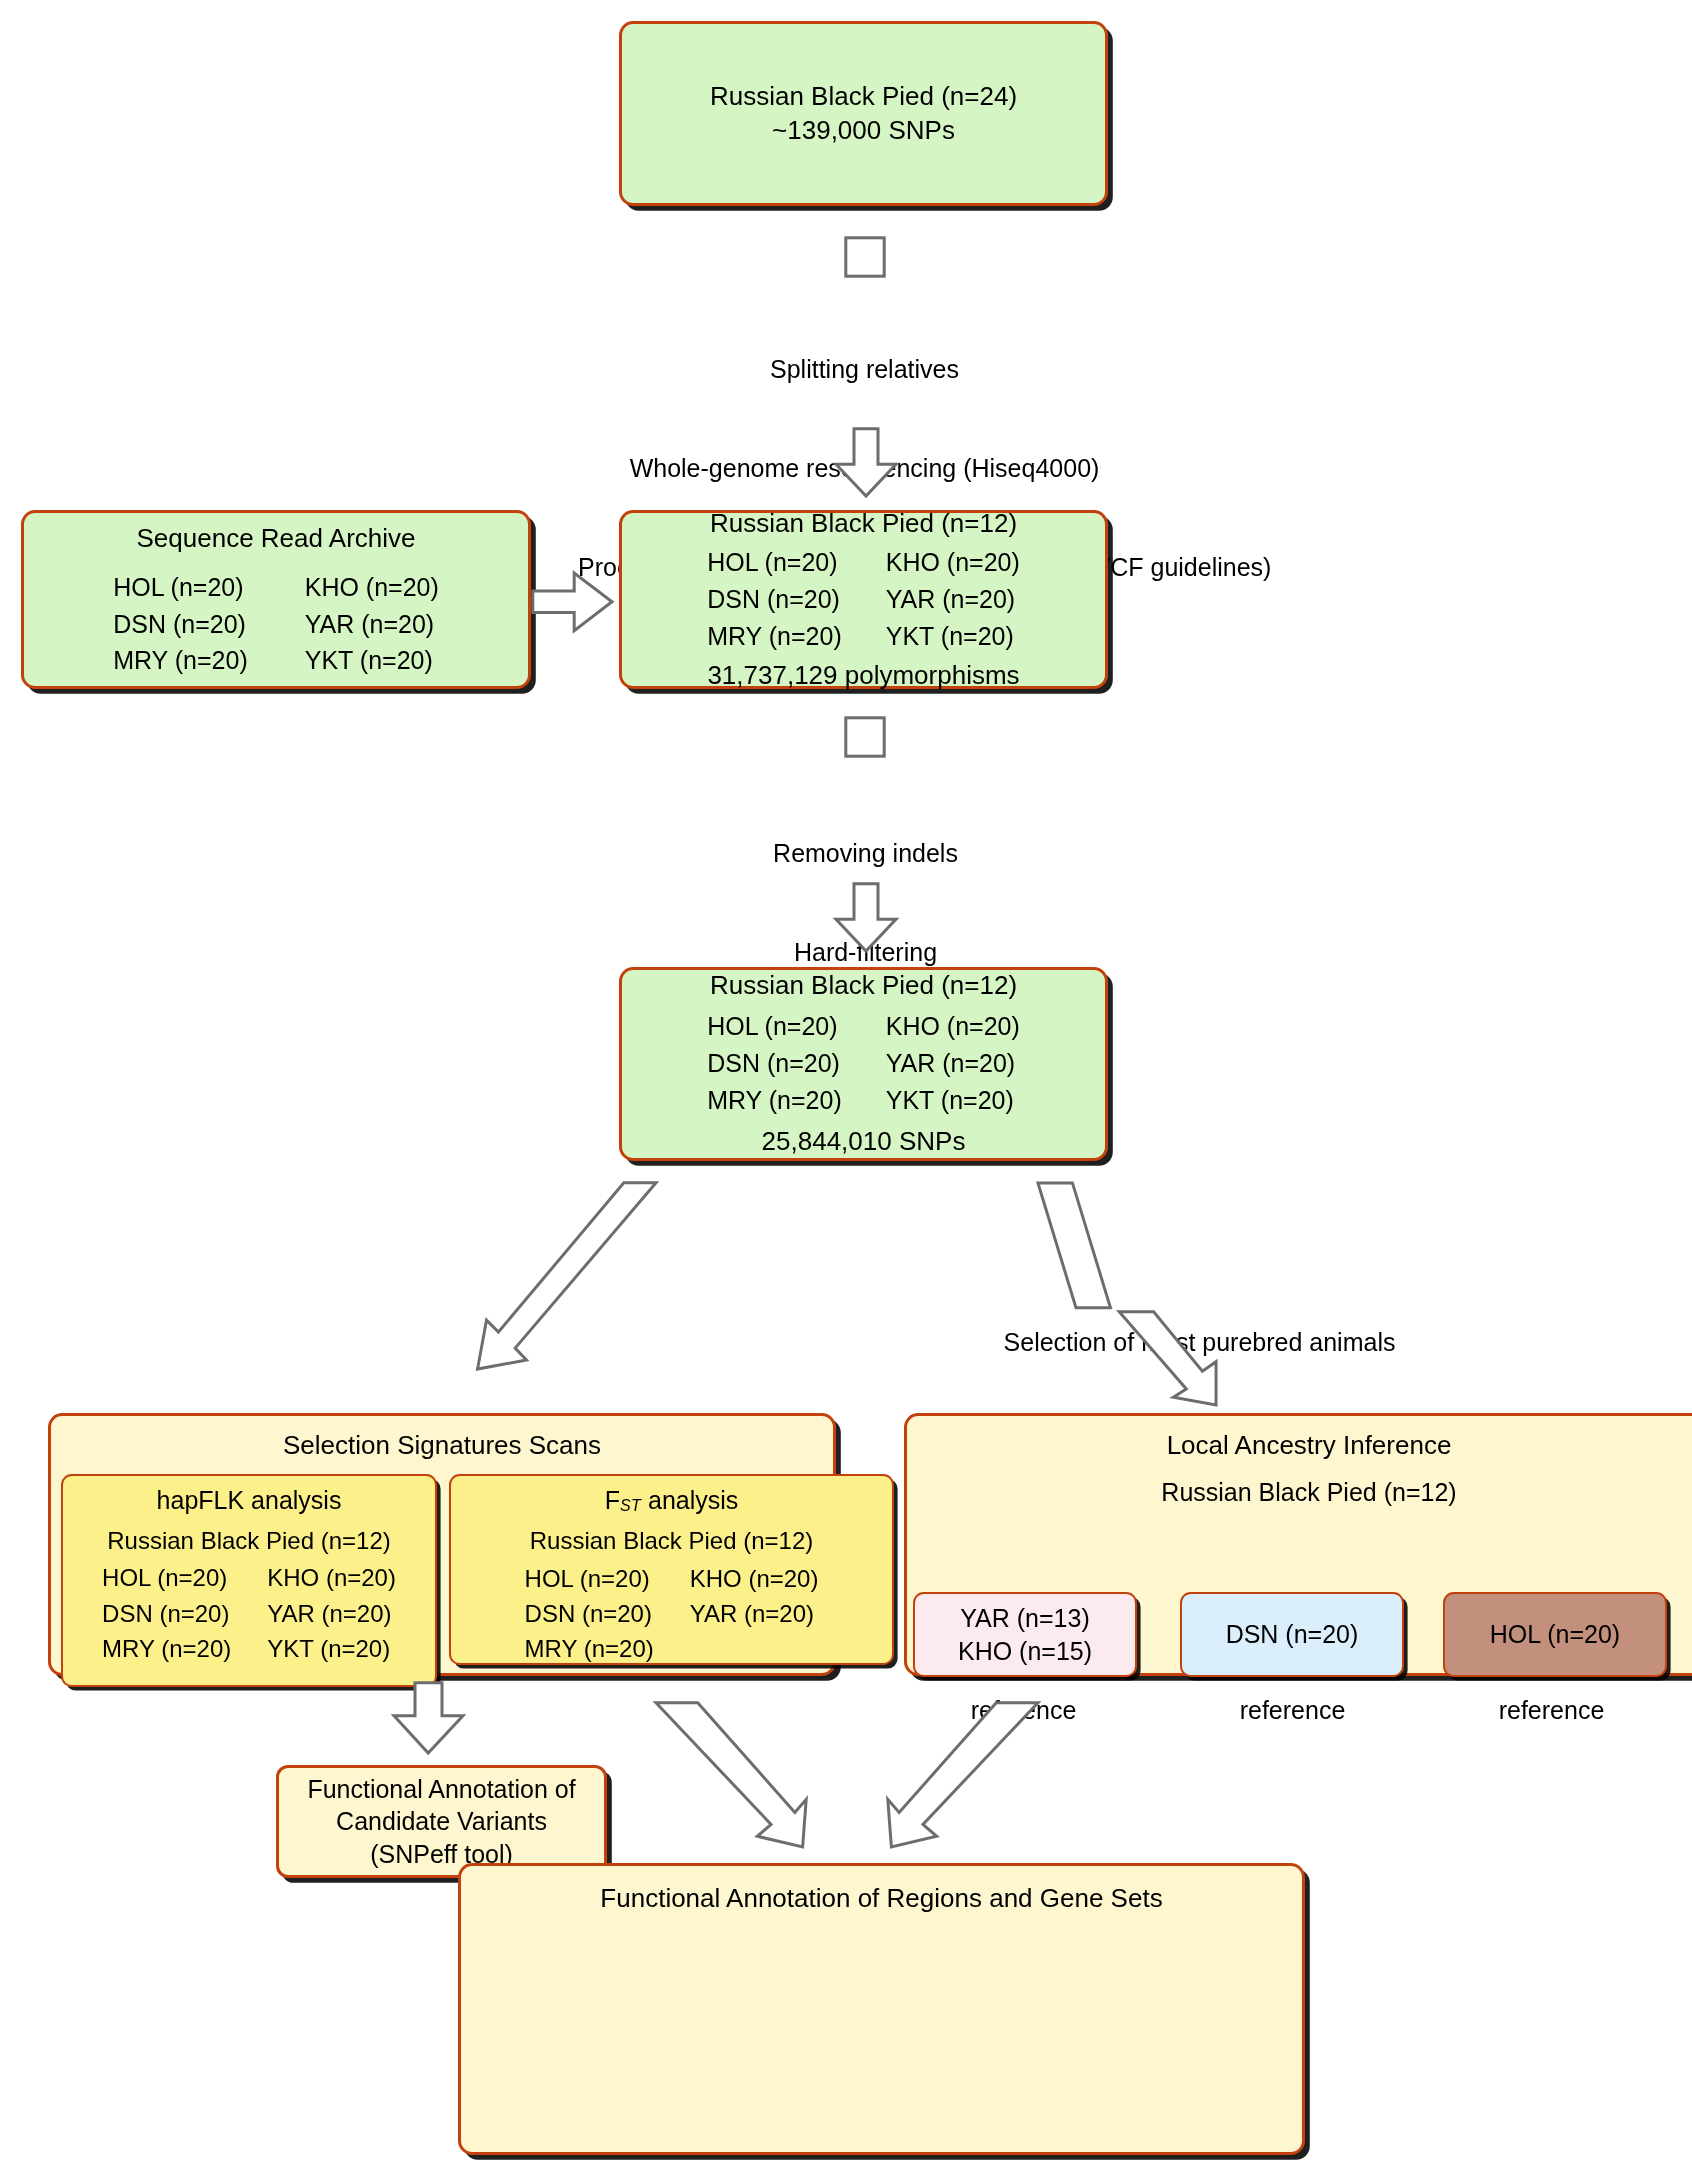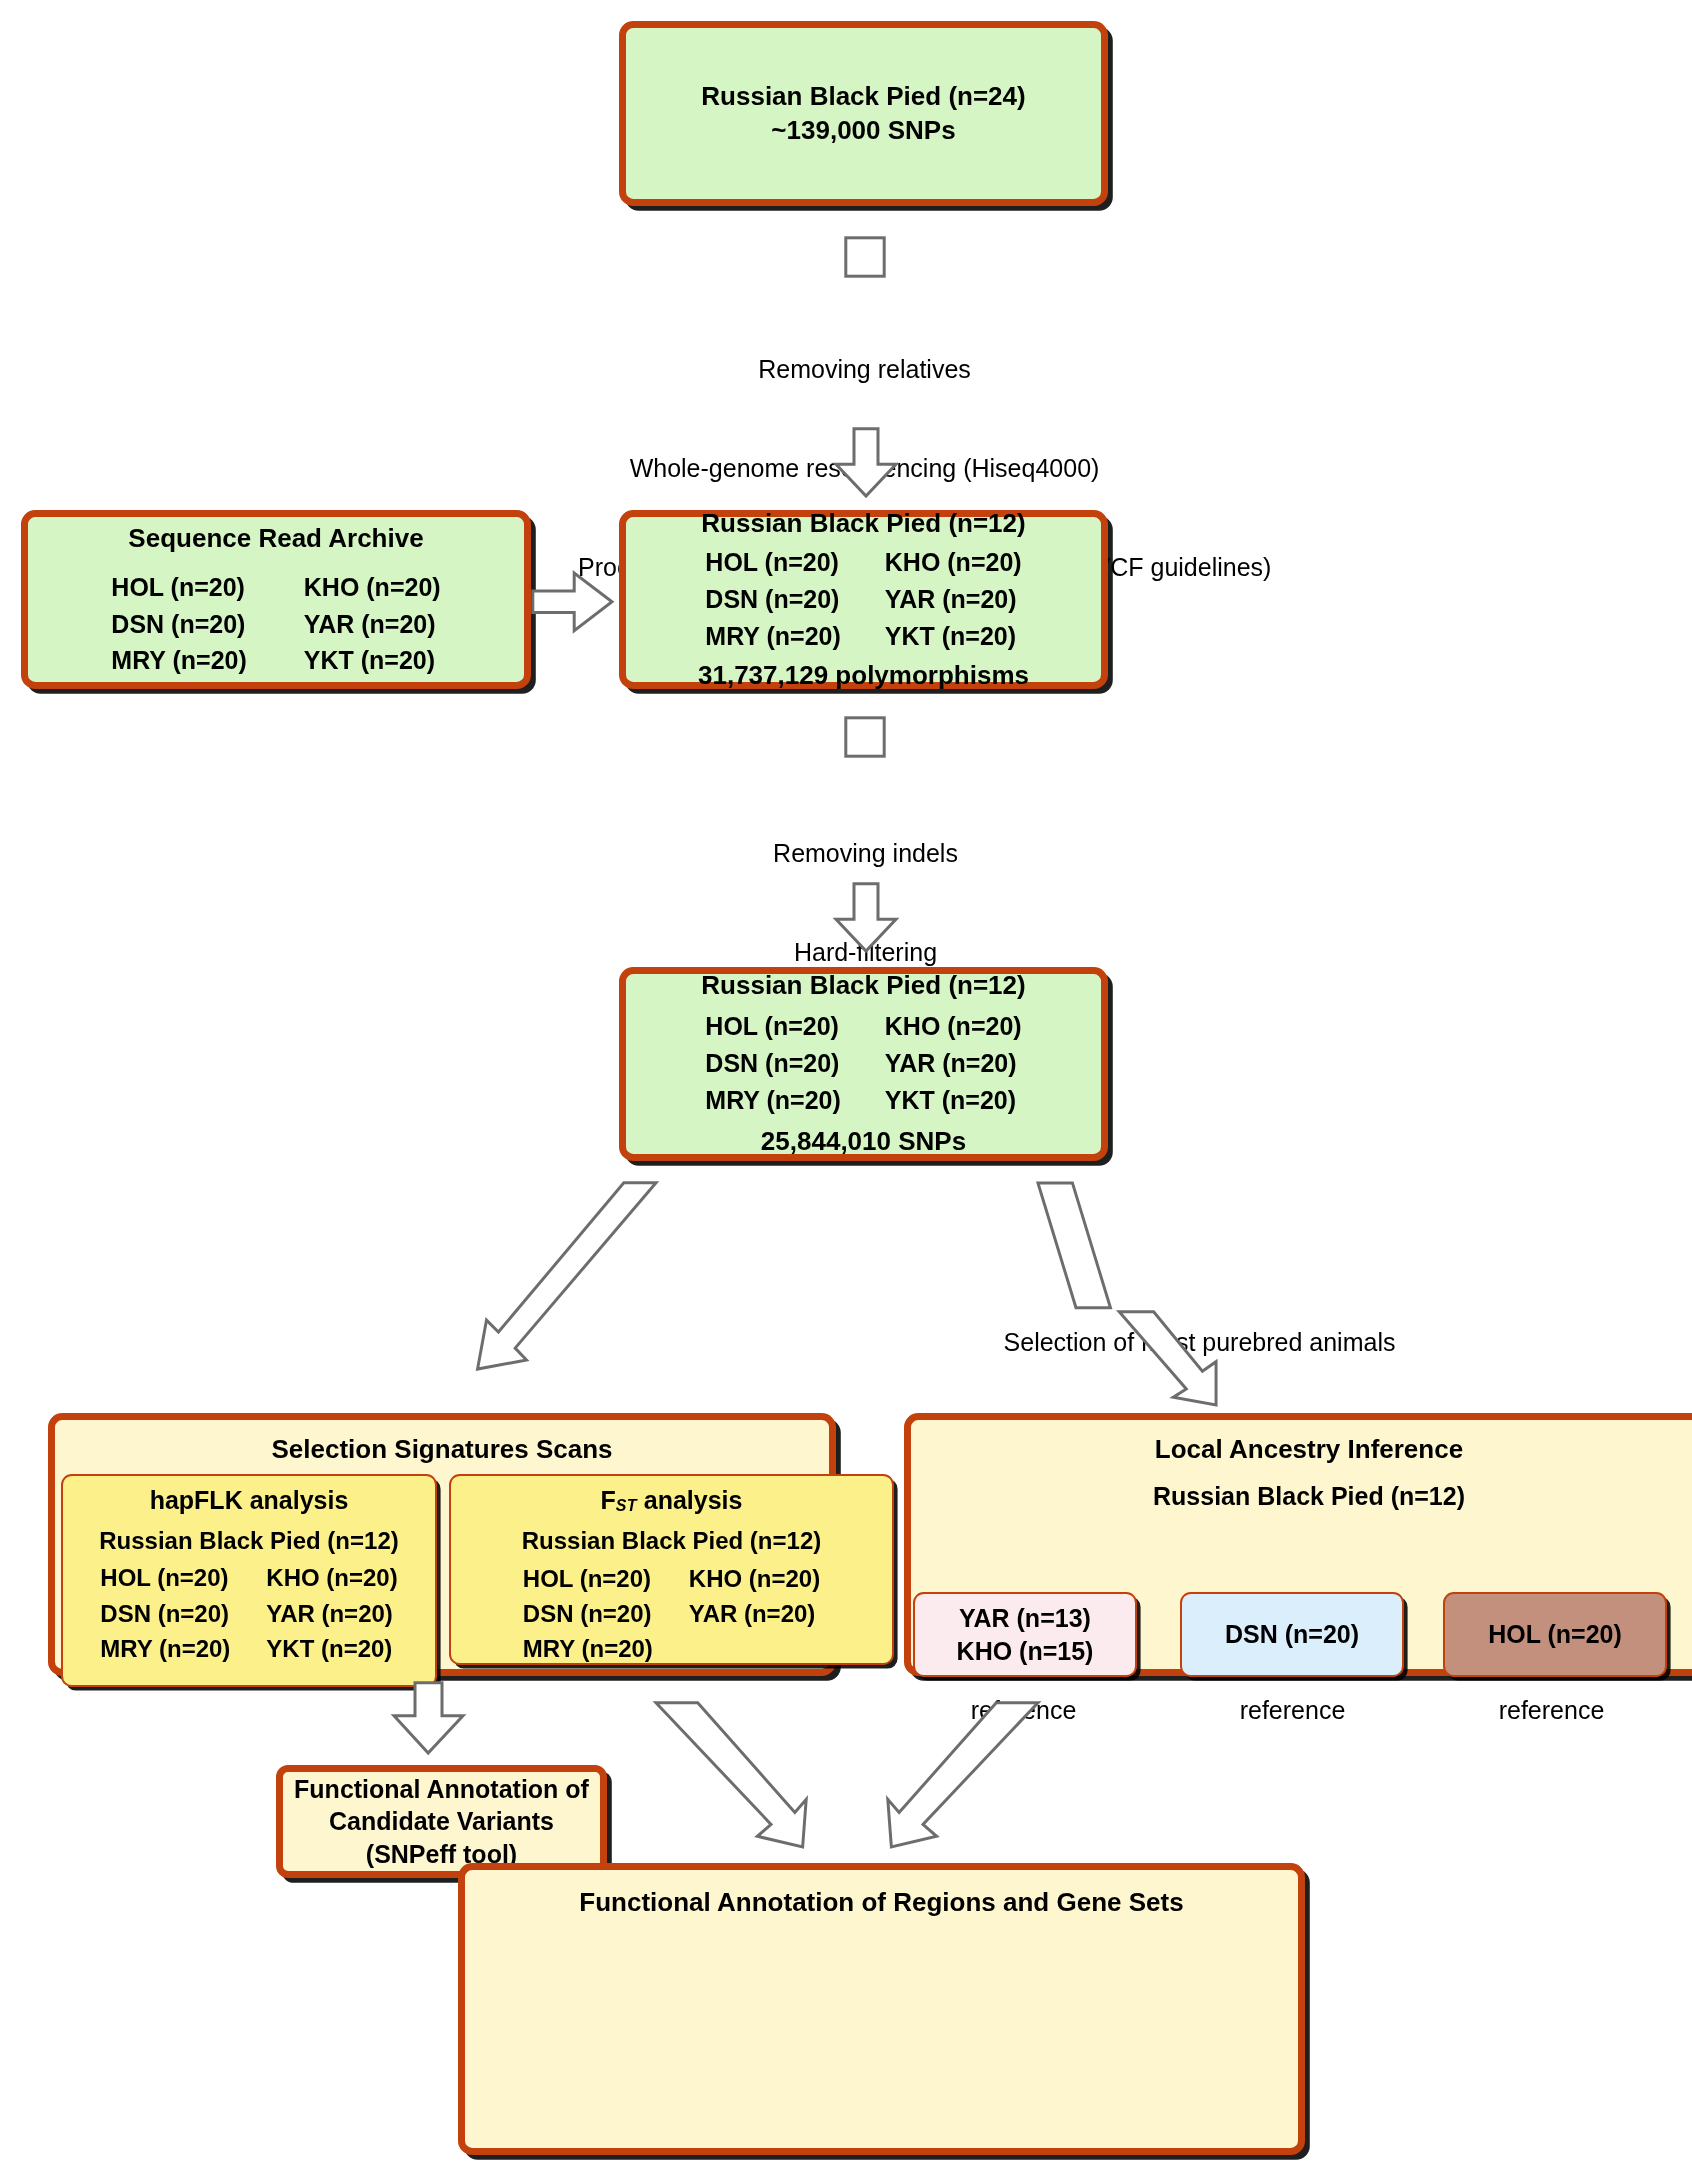--- a/index.html
+++ b/index.html
@@ -3,24 +3,24 @@
 <meta charset="utf-8">
 <style>
   html,body{margin:0;padding:0;background:#ffffff;}
   body{width:1693px;height:2183px;position:relative;
        font-family:"Liberation Sans","DejaVu Sans",sans-serif;
        color:#000;-webkit-font-smoothing:antialiased;}
   .canvas{position:absolute;left:0;top:0;width:1693px;height:2183px;overflow:hidden;}
 
   
   .node{position:absolute;box-sizing:border-box;
-        border:7px solid #c2410c;border-radius:14.3px;
+        border:3px solid #c2410c;border-radius:14.3px;
         box-shadow:5.4px 5.4px 0 -0.6px rgba(0,0,0,0.88);
         display:flex;flex-direction:column;align-items:center;
-        justify-content:center;text-align:center;font-weight:bold;}
+        justify-content:center;text-align:center;}
   .green{background:#d6f5c4;}
   .yellowOuter{background:#fdf6cf;}
   .yellowInner{background:#fbf08a;}
   .pinkInner{background:#fbeaee;}
   .blueInner{background:#dbeefb;}
   .brownInner{background:#c2907c;}
 
   .t{display:block;white-space:nowrap;line-height:1.30;}
   .f44{font-size:26px;}
   .f42{font-size:25px;}
@@ -56,21 +56,21 @@
     <span class="t f44">~139,000 SNPs</span>
   </div>
 
   <div class="arrow" style="left:844px;top:236px;">
     <svg width="42" height="42" viewBox="0 0 70 70">
         <rect class="ash" x="3" y="3" width="64" height="64"></rect>
       </svg>
   </div>
 
   <div class="label" style="left:578px;top:286px;width:573px;">
-    <span class="t f42">Removing relatives</span>
+    <span class="t f42">Splitting relatives</span>
     <span class="t f42">Whole-genome resequencing (Hiseq4000)</span>
     <span class="t f42">Processing raw resequencing data (Fastq to GVCF guidelines)</span>
     <span class="t f42">Removing admixed animals</span>
   </div>
 
   <div class="arrow" style="left:833px;top:427px;">
     <svg width="66" height="72" viewBox="0 0 110 120">
       <polygon class="ash" points="35,3 75,3 75,62 105,62 55,115 5,62 35,62"></polygon>
     </svg>
   </div>

